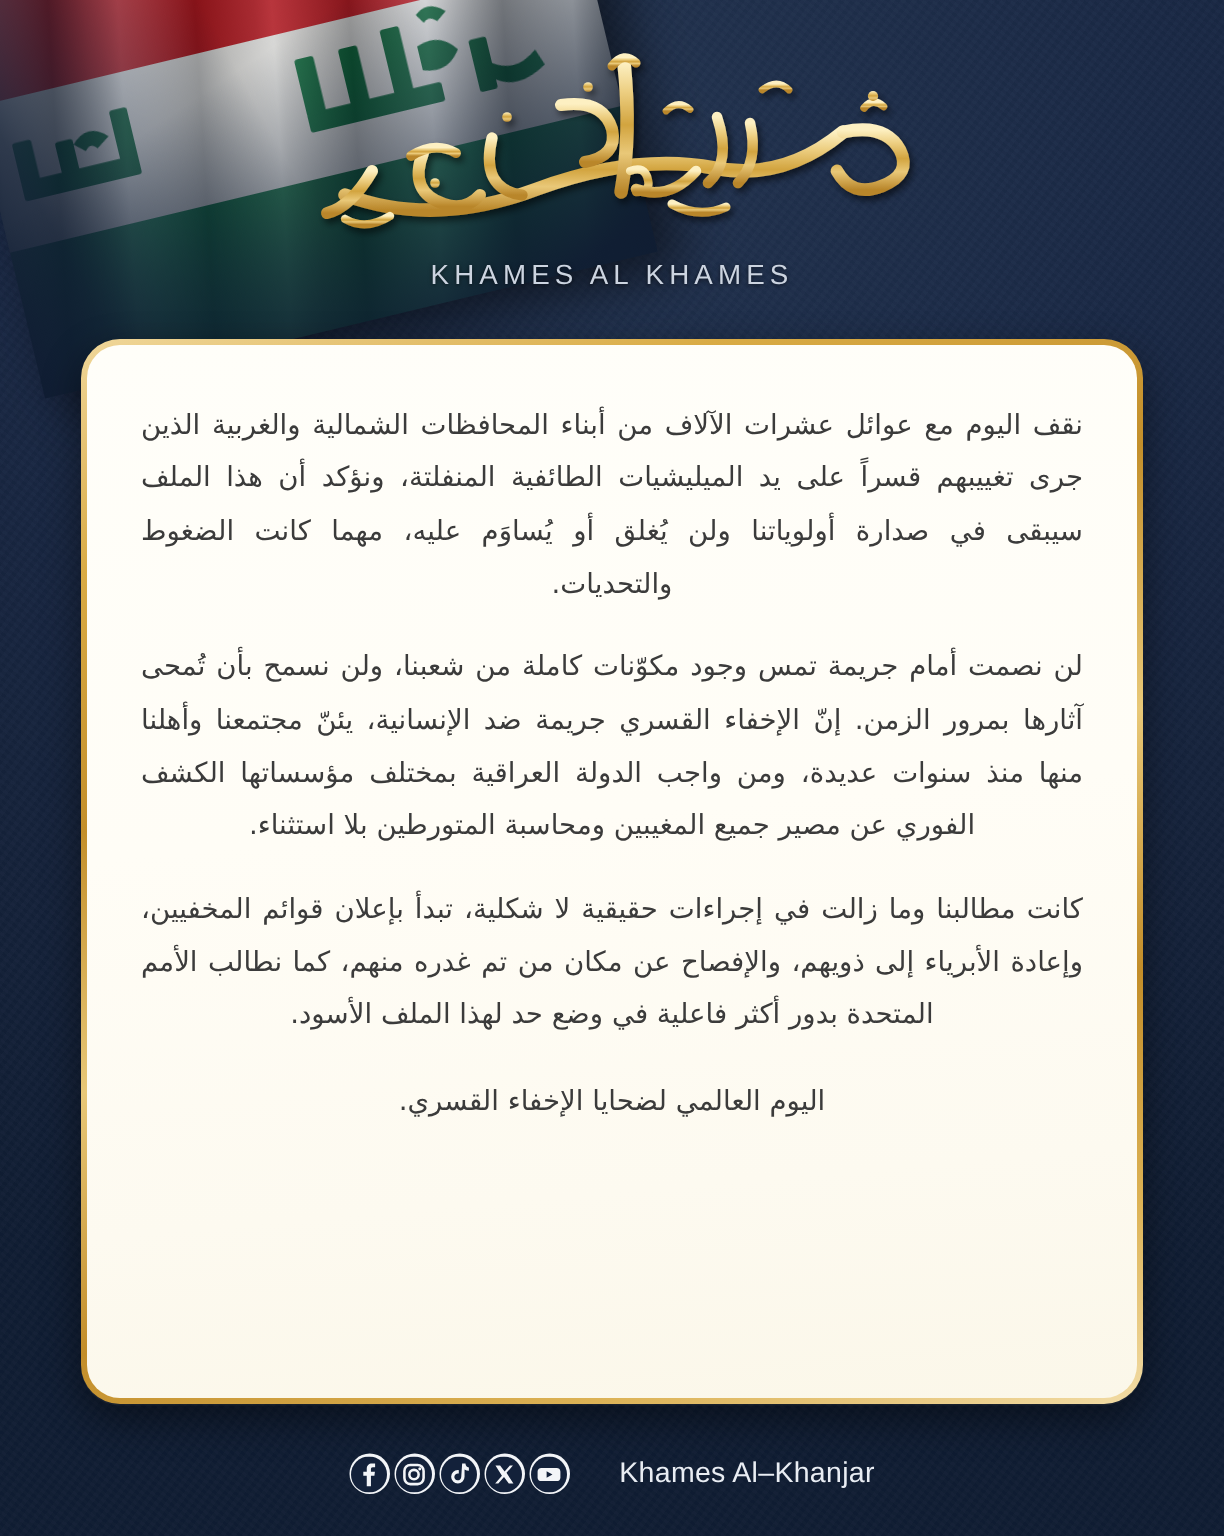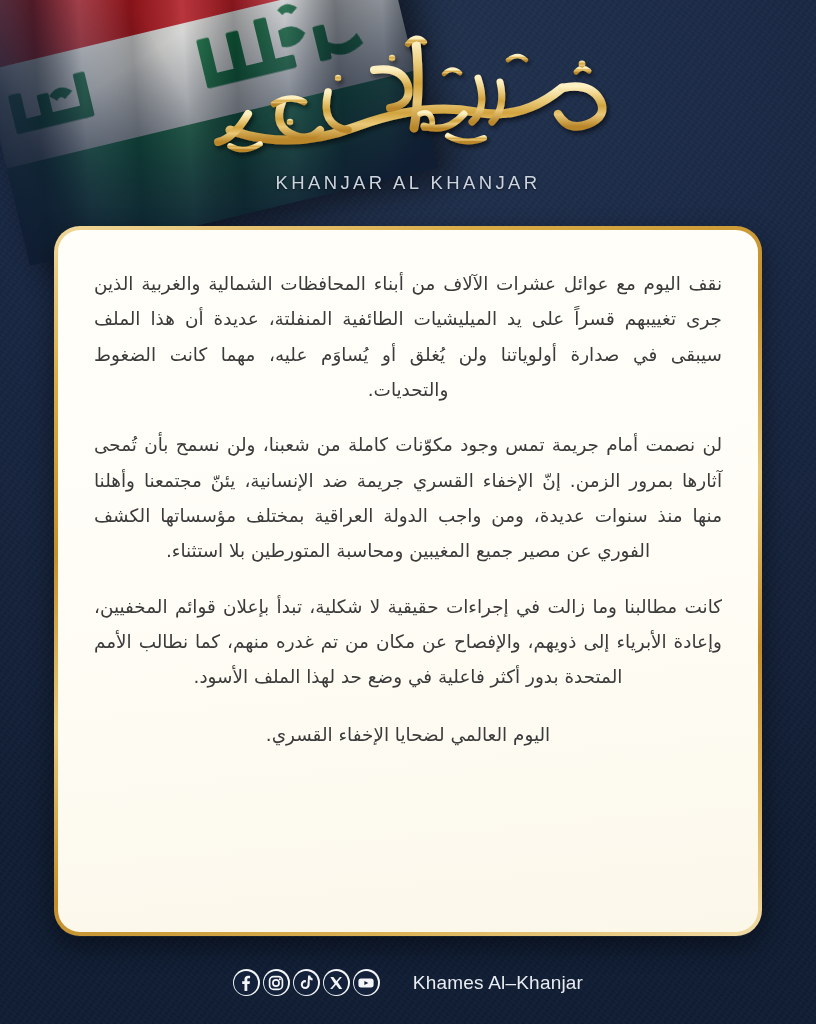--- a/index.html
+++ b/index.html
@@ -282,27 +282,27 @@
 
         <path d="M70 96 q-14 24 -30 28" stroke-width="8"></path>
         <path d="M52 128 q14 8 30 -2" stroke-width="5.5"></path>
 
         <path d="M242 96 q10 -4 12 6 q2 8 -8 8" stroke-width="5.5"></path>
 
         <path d="M330 42 q10 -8 18 0" stroke-width="4.5"></path>
         <path d="M266 56 q8 -8 16 -1" stroke-width="4.5"></path>
       </g>
     </svg>
-    <div class="brand-sub">KHANJAR AL KHANJAR</div>
+    <div class="brand-sub">KHAMES AL KHAMES</div>
   </div>
 
   <div class="card-outer">
     <div class="card">
       <div class="statement">
-        <p>نقف اليوم مع عوائل عشرات الآلاف من أبناء المحافظات الشمالية والغربية الذين جرى تغييبهم قسراً على يد الميليشيات الطائفية المنفلتة، عديدة أن هذا الملف سيبقى في صدارة أولوياتنا ولن يُغلق أو يُساوَم عليه، مهما كانت الضغوط والتحديات.</p>
+        <p>نقف اليوم مع عوائل عشرات الآلاف من أبناء المحافظات الشمالية والغربية الذين جرى تغييبهم قسراً على يد الميليشيات الطائفية المنفلتة، ونؤكد أن هذا الملف سيبقى في صدارة أولوياتنا ولن يُغلق أو يُساوَم عليه، مهما كانت الضغوط والتحديات.</p>
         <p>لن نصمت أمام جريمة تمس وجود مكوّنات كاملة من شعبنا، ولن نسمح بأن تُمحى آثارها بمرور الزمن. إنّ الإخفاء القسري جريمة ضد الإنسانية، يئنّ مجتمعنا وأهلنا منها منذ سنوات عديدة، ومن واجب الدولة العراقية بمختلف مؤسساتها الكشف الفوري عن مصير جميع المغيبين ومحاسبة المتورطين بلا استثناء.</p>
         <p>كانت مطالبنا وما زالت في إجراءات حقيقية لا شكلية، تبدأ بإعلان قوائم المخفيين، وإعادة الأبرياء إلى ذويهم، والإفصاح عن مكان من تم غدره منهم، كما نطالب الأمم المتحدة بدور أكثر فاعلية في وضع حد لهذا الملف الأسود.</p>
         <p class="closing">اليوم العالمي لضحايا الإخفاء القسري.</p>
       </div>
     </div>
   </div>
 
   <div class="footer">
     <div class="social">
 

